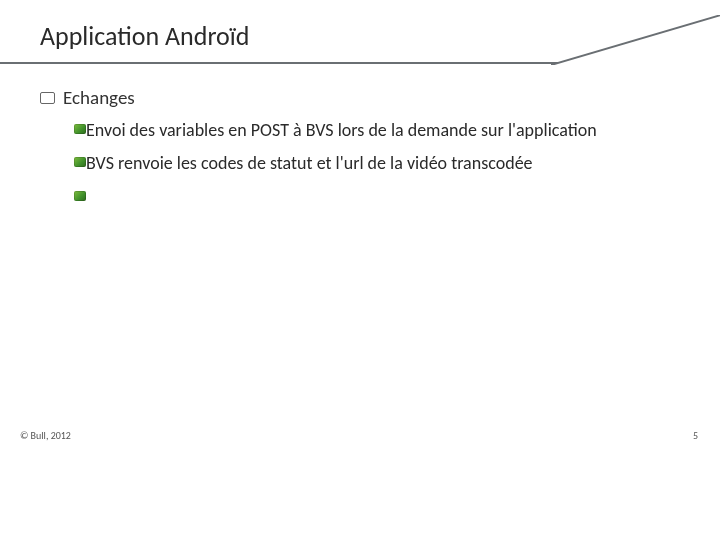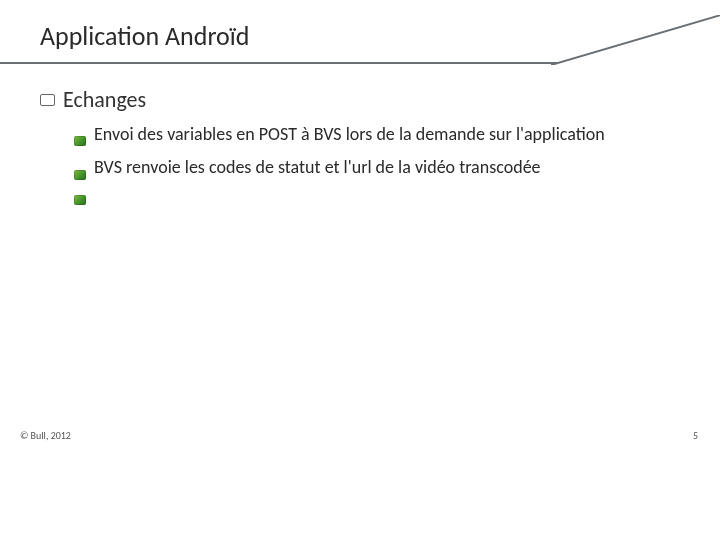--- a/index.html
+++ b/index.html
@@ -39,25 +39,25 @@
   }
   .section-row { display: flex; align-items: center; gap: 8px; margin-bottom: 8px; margin-top: 6px;}
   .section-bullet {
     width: 15px; height: 12px;
     border: 1.5px solid #666;
     border-radius: 2px;
     display: inline-block;
     flex: 0 0 auto;
   }
   .section-title {
-    font-size: 22px;
+    font-size: 19px;
     color: #333;
   }
   .items { margin-left: 34px; }
-  .item-row { display: flex; align-items: flex-end; gap: 8px; line-height: 1.35; margin: 9px 0; }
+  .item-row { display: flex; align-items: flex-start; line-height: 1.35; margin: 9px 0; }
   .item-bullet {
     width: 12px; height: 10px;
     border-radius: 2px;
     margin-top: 6px;
     flex: 0 0 auto;
     background: linear-gradient(135deg, #7fbf3f 0%, #3f8f2a 60%, #2f6a1e 100%);
     box-shadow: inset 0 0 0 1px rgba(0,0,0,.15);
   }
   .item-text {
     font-size: 18px;

